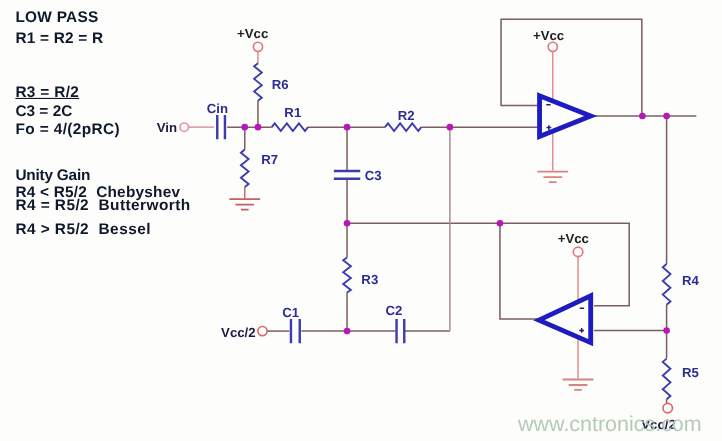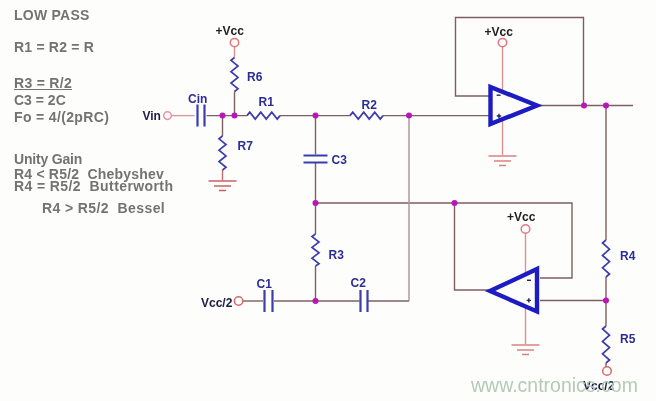--- a/index.html
+++ b/index.html
@@ -1,19 +1,19 @@
 <!DOCTYPE html>
 <html><head>
 <meta charset="utf-8">
 <style>
   html,body{margin:0;padding:0;background:#ffffff;}
   #page{position:relative;width:656px;height:401px;background:#fdfdfc;overflow:hidden;
         font-family:"Liberation Sans", sans-serif;}
   svg{position:absolute;left:0;top:0;}
-  .tb{position:absolute;left:14px;color:#737373;font-weight:bold;font-size:14px;white-space:pre;}
+  .tb{position:absolute;left:14px;color:#0f172a;font-weight:bold;font-size:14px;white-space:pre;}
 </style>
 </head>
 <body>
 <div id="page">
 <svg width="656" height="401" viewBox="0 0 656 401">
   <g fill="none" stroke="#7d5f60" stroke-width="1.4">
 
     <path d="M206.5 115.6 H 247"></path>
     <path d="M280 115.6 H 350"></path>
     <path d="M383 115.6 H 489"></path>
@@ -147,21 +147,21 @@
   <g font-family="Liberation Sans" font-weight="bold" font-size="12px" fill="#222222">
     <text x="215.5" y="34.5">+Vcc</text>
     <text x="484.5" y="36">+Vcc</text>
     <text x="507" y="221">+Vcc</text>
   </g>
 
   <text x="471" y="392" font-family="Liberation Sans" font-size="19.5px" fill="#b5cab5">www.cntronics.com</text>
 </svg>
 
 <div class="tb" style="top:6.7px;letter-spacing:0.25px;">LOW PASS</div>
-<div class="tb" style="top:39px;letter-spacing:0.2px;">R1 = R2 = R</div>
+<div class="tb" style="top:26px;letter-spacing:0.2px;">R1 = R2 = R</div>
 <div class="tb" style="top:74.7px;letter-spacing:0.3px;text-decoration:underline;">R3 = R/2</div>
 <div class="tb" style="top:91.7px;">C3 = 2C</div>
 <div class="tb" style="top:108.7px;letter-spacing:0.35px;">Fo = 4/(2pRC)</div>
 <div class="tb" style="top:150.7px;letter-spacing:-0.2px;">Unity Gain</div>
 <div class="tb" style="top:166.2px;letter-spacing:0.2px;">R4 &lt; R5/2  Chebyshev</div>
 <div class="tb" style="top:178px;letter-spacing:0.4px;">R4 = R5/2  Butterworth</div>
-<div class="tb" style="top:199.7px;letter-spacing:0.4px;margin-left:28px;">R4 &gt; R5/2  Bessel</div>
+<div class="tb" style="top:199.7px;letter-spacing:0.4px;">R4 &gt; R5/2  Bessel</div>
 </div>
 
 </body></html>

